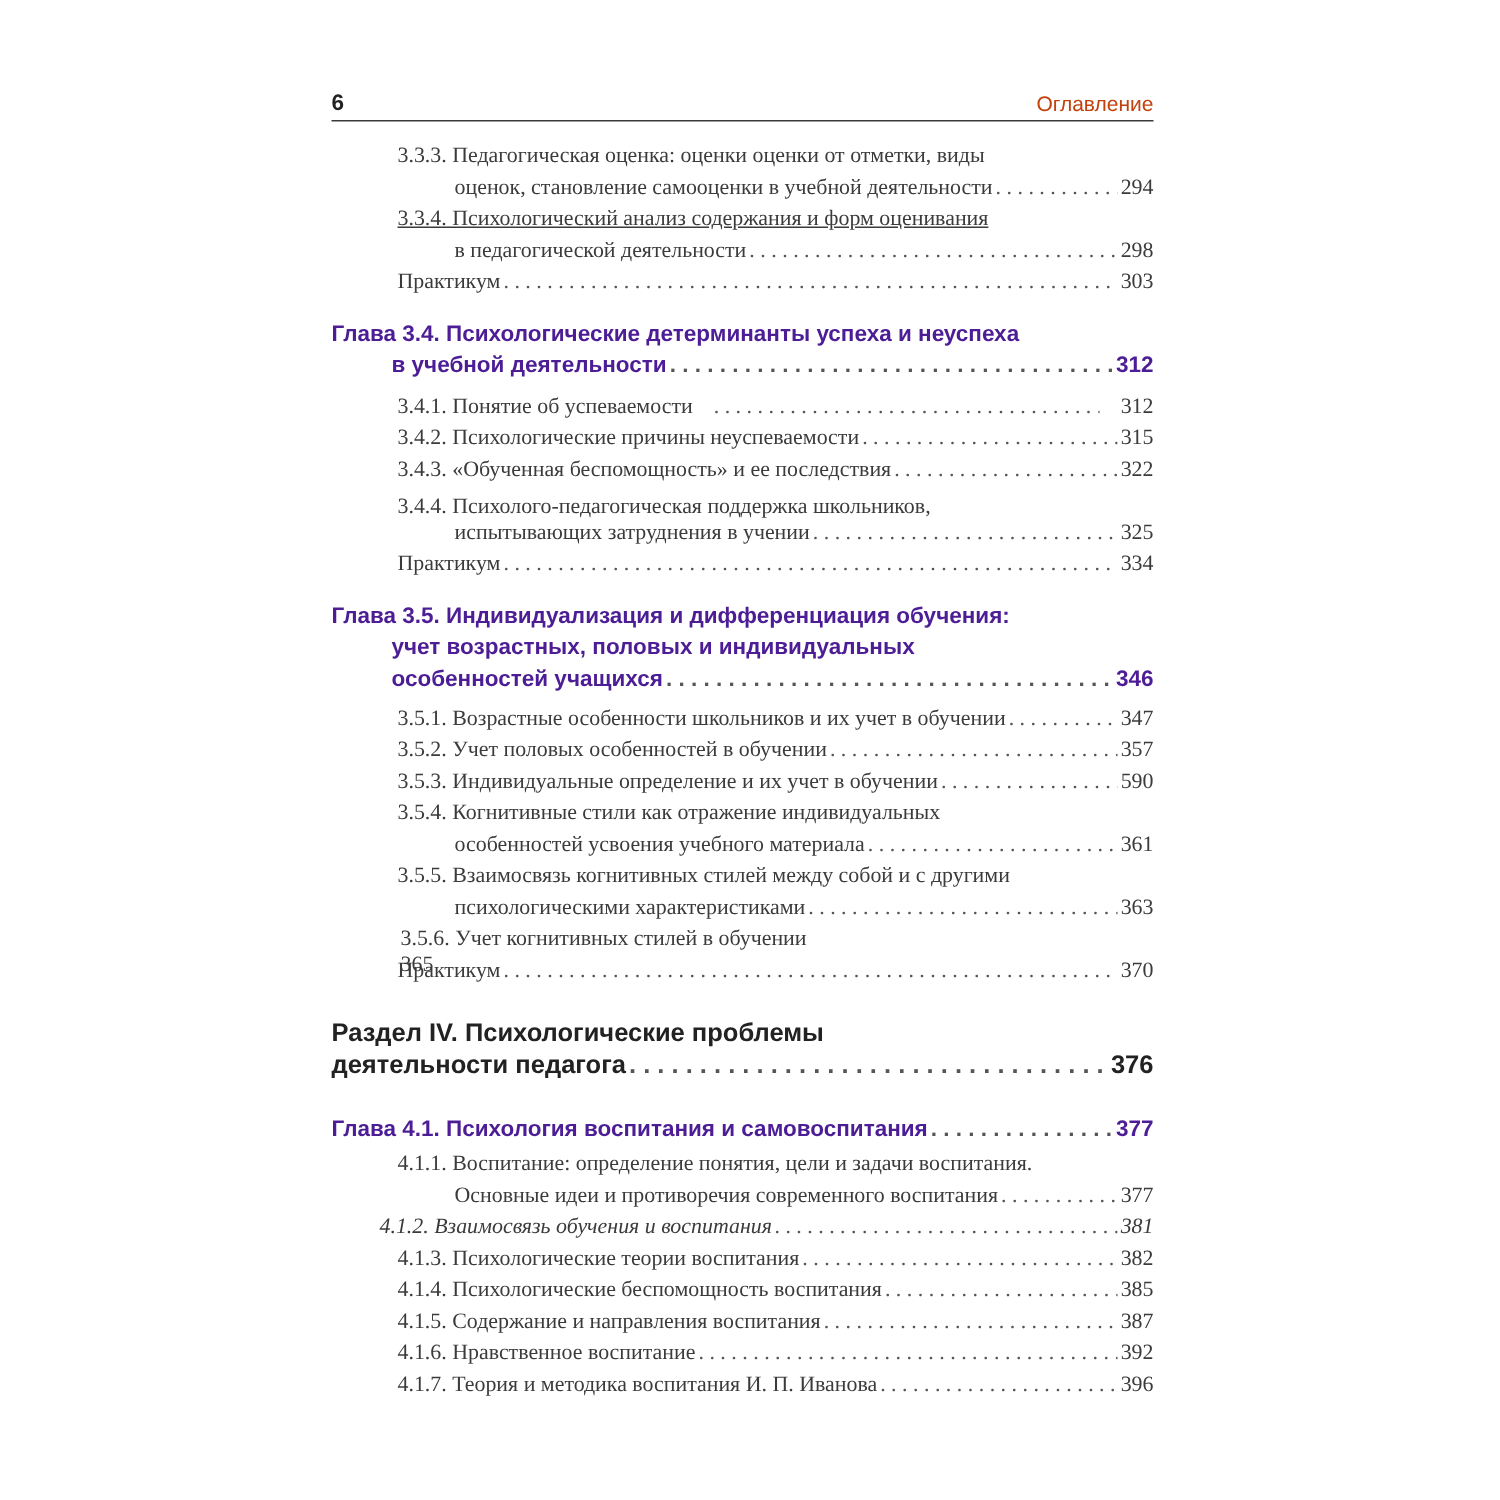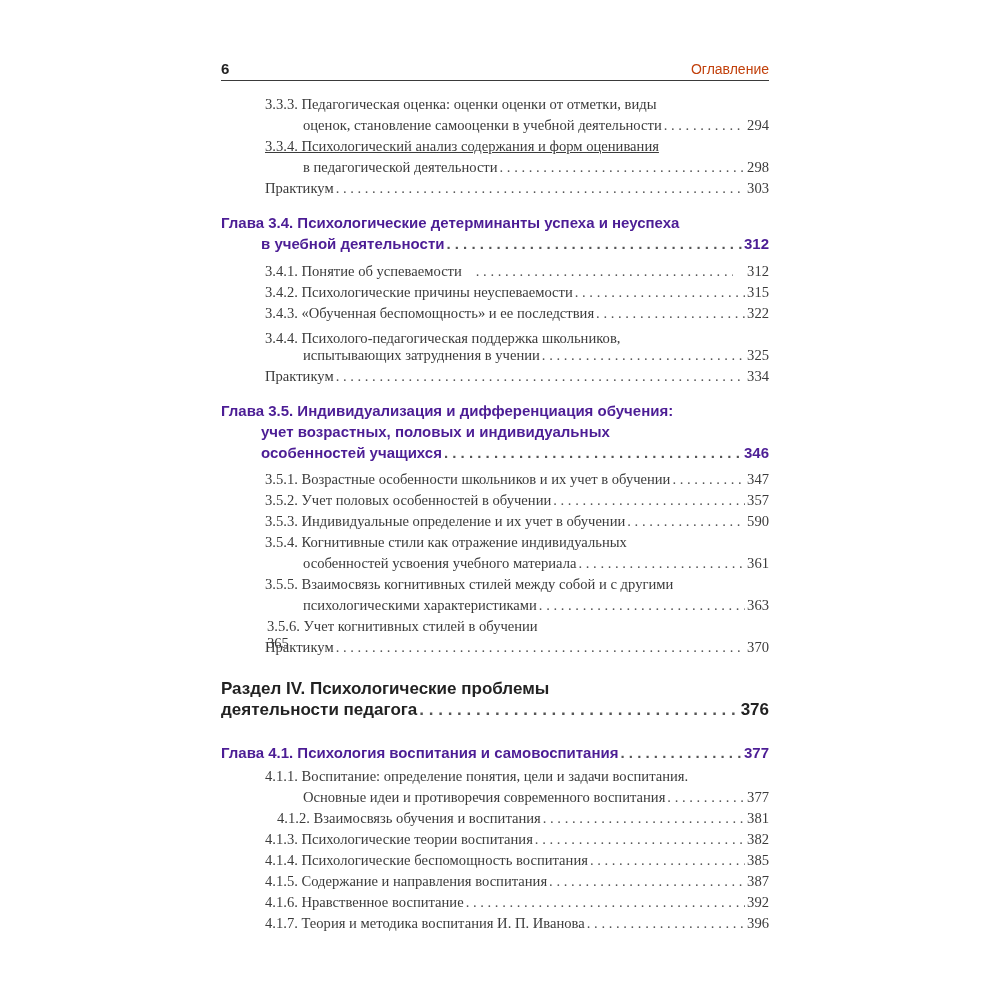--- a/index.html
+++ b/index.html
@@ -150,21 +150,21 @@
         <span class="pg">377</span>
       </div>
       <div class="line serif" style="top: 672px; left: 44px;">
         <span class="txt">4.1.1. Воспитание: определение понятия, цели и задачи воспитания.</span>
       </div>
       <div class="line serif" style="top: 693px; left: 82px;">
         <span class="txt">Основные идеи и противоречия современного воспитания</span>
         <span class="dots"></span>
         <span class="pg">377</span>
       </div>
-      <div class="line serif" style="top: 714px; left: 56px;">
+      <div class="line serif" style="top: 714px; left: 32px; font-style: italic;">
         <span class="txt">4.1.2. Взаимосвязь обучения и воспитания</span>
         <span class="dots"></span>
         <span class="pg">381</span>
       </div>
       <div class="line serif" style="top: 735px; left: 44px;">
         <span class="txt">4.1.3. Психологические теории воспитания</span>
         <span class="dots"></span>
         <span class="pg">382</span>
       </div>
       <div class="line serif" style="top: 756px; left: 44px;">

